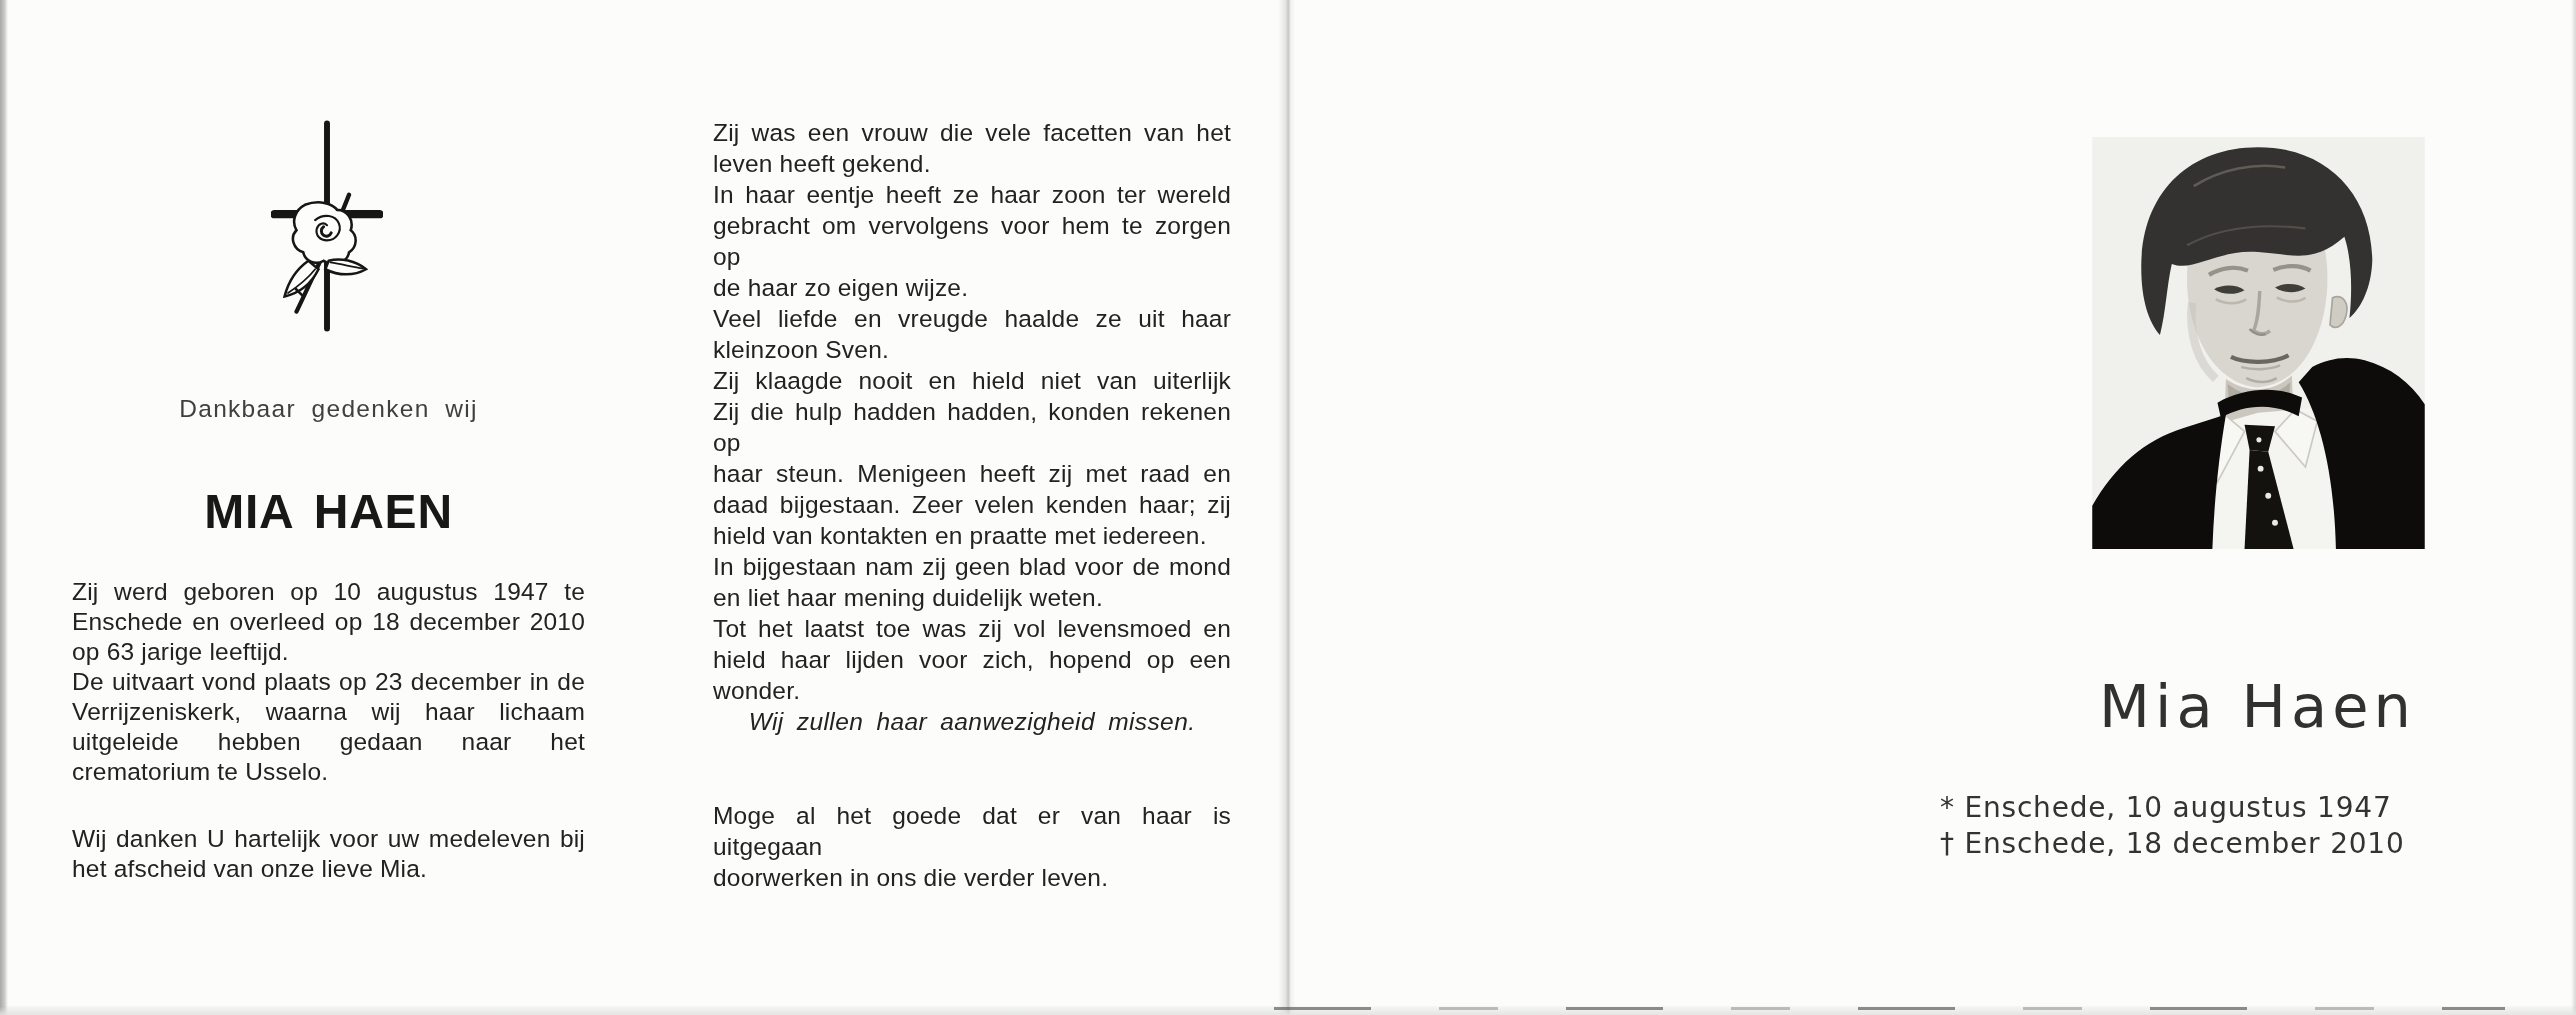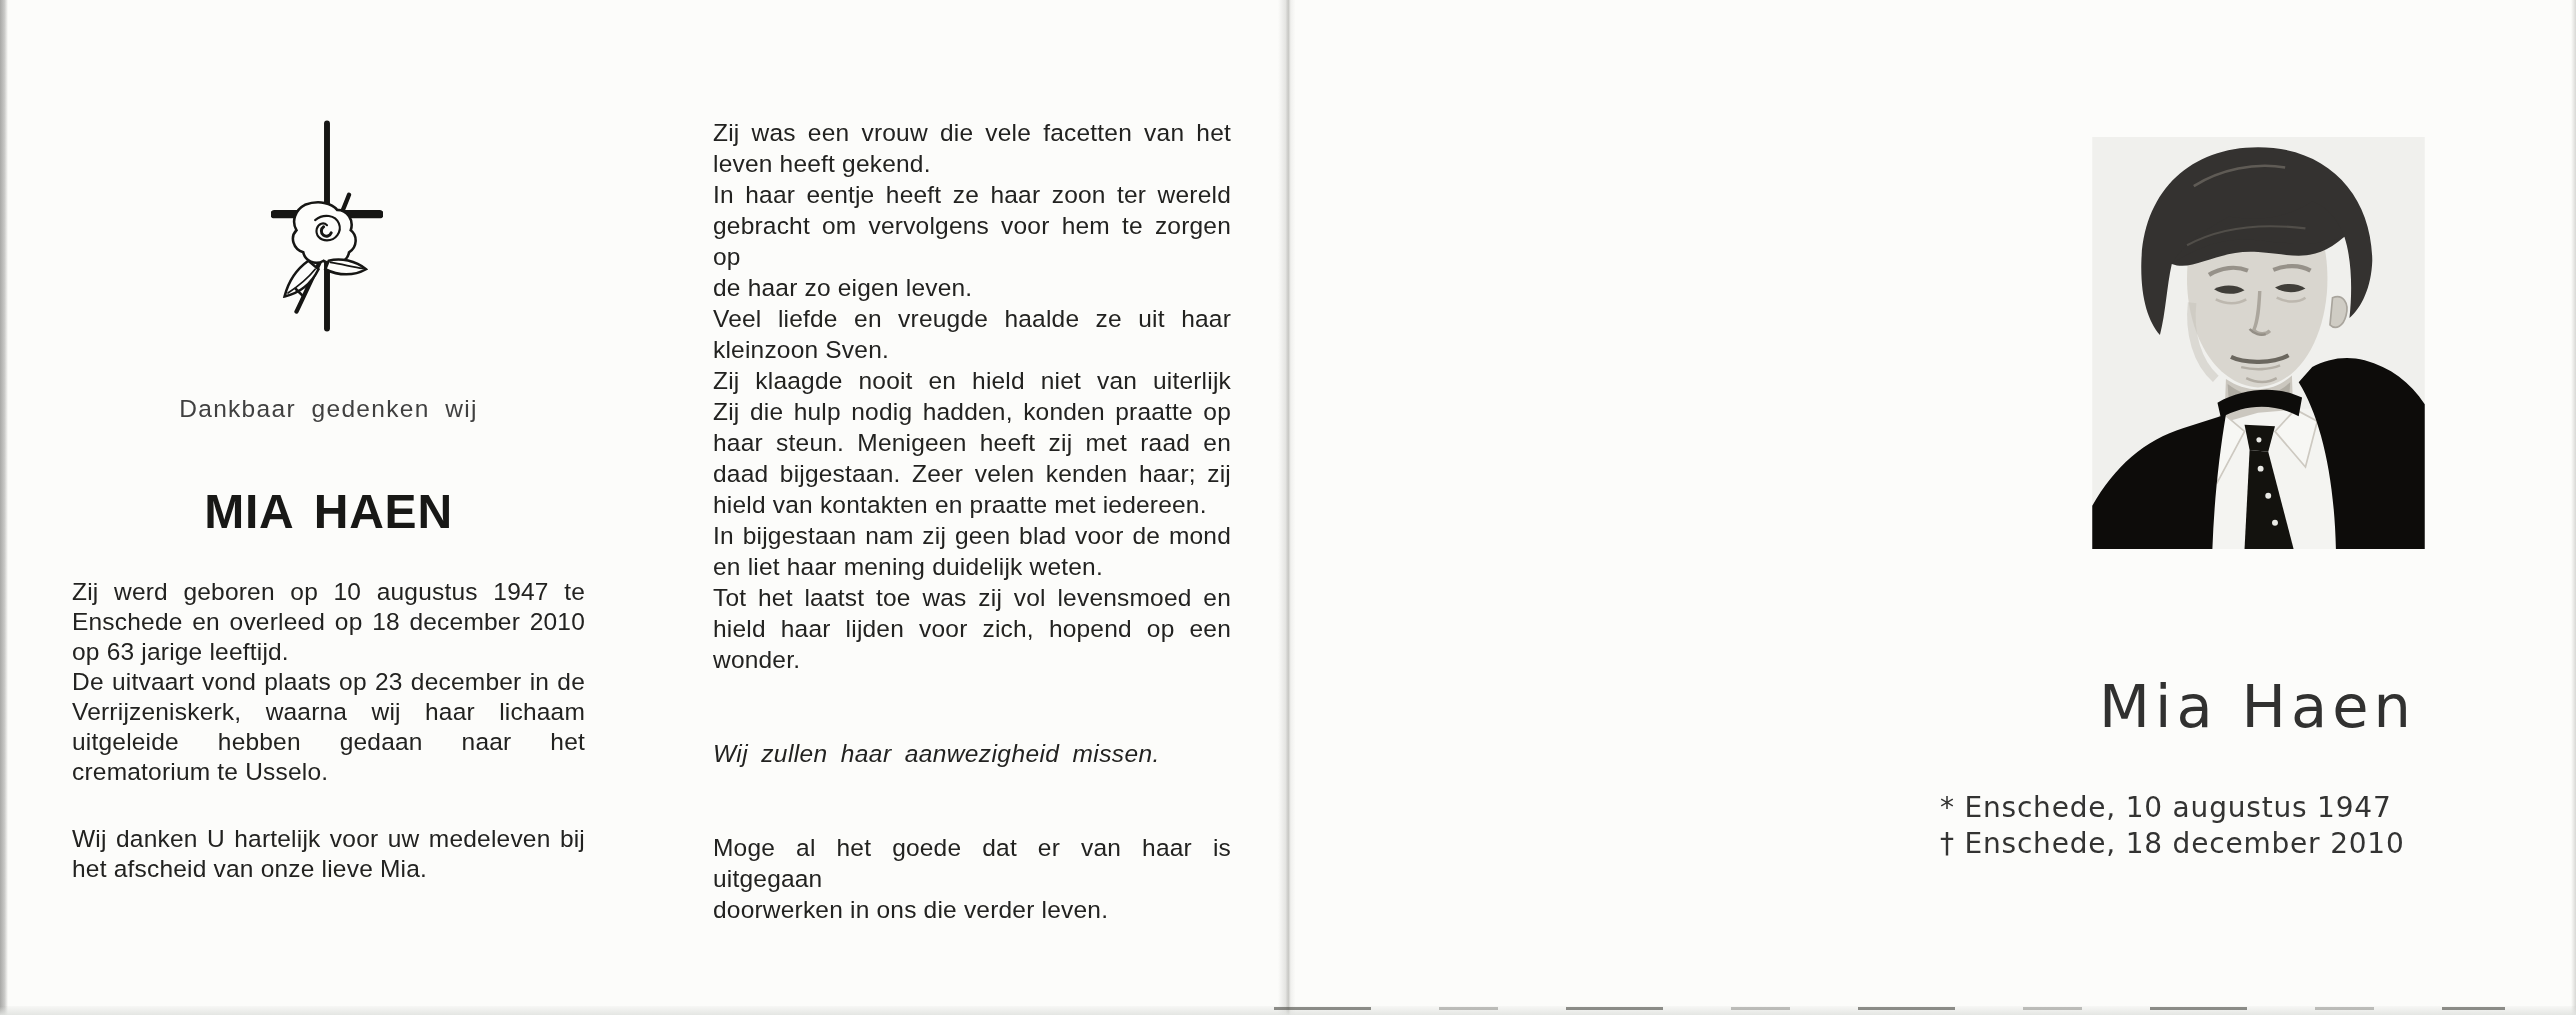--- a/index.html
+++ b/index.html
@@ -26,21 +26,21 @@
     text-align:center;font-size:24.5px;letter-spacing:1.3px;word-spacing:7.6px;color:#404040;}
   .big-name{position:absolute;left:72px;width:513px;top:484px;
     text-align:center;font-size:48px;font-weight:700;letter-spacing:0.8px;word-spacing:6.8px;color:#181816;}
   .body-copy{font-size:24.5px;line-height:30px;letter-spacing:0.2px;color:#222220;}
   .col-left{position:absolute;left:72px;width:513px;top:577px;}
   .col-mid{position:absolute;left:713px;width:518px;top:117px;line-height:31px;}
   .col-mid .ln{line-height:31px;}
   .just{text-align:justify;text-align-last:justify;}
   .para{margin:0;}
   .para-thanks{margin-top:37px;}
-  .missing-line{margin-top:63px;font-style:italic;letter-spacing:0.4px;word-spacing:6px;}
+  .missing-line{text-align:center;font-style:italic;letter-spacing:0.4px;word-spacing:6px;}
   .para-legacy{margin-top:63px;}
 
   
   .photo{position:absolute;left:2092px;top:137px;width:333px;height:412px;}
   .front-name{position:absolute;left:1940px;width:635px;top:672px;text-align:center;
     font-family:"DejaVu Sans",sans-serif;font-weight:400;font-size:59px;letter-spacing:5.1px;color:#313130;}
   .front-dates{position:absolute;left:1940px;width:635px;top:790px;text-align:left;
     font-family:"DejaVu Sans",sans-serif;font-size:28px;line-height:36px;letter-spacing:0.8px;color:#333332;}
 </style>
 </head>
@@ -87,31 +87,31 @@
   </div>
 
   <div class="col-mid body-copy">
     <div class="para">
         <div class="ln just">Zij was een vrouw die vele facetten van het</div>
         <div class="ln">leven heeft gekend.</div>
       </div>
     <div class="para">
         <div class="ln just">In haar eentje heeft ze haar zoon ter wereld</div>
         <div class="ln just">gebracht om vervolgens voor hem te zorgen op</div>
-        <div class="ln">de haar zo eigen leven.</div>
+        <div class="ln">de haar zo eigen wijze.</div>
       </div>
     <div class="para">
         <div class="ln just">Veel liefde en vreugde haalde ze uit haar</div>
         <div class="ln">kleinzoon Sven.</div>
       </div>
     <div class="para">
         <div class="ln just">Zij klaagde nooit en hield niet van uiterlijk</div>
       </div>
     <div class="para">
-        <div class="ln just">Zij die hulp nodig hadden, konden praatte op</div>
+        <div class="ln just">Zij die hulp hadden hadden, konden rekenen op</div>
         <div class="ln just">haar steun. Menigeen heeft zij met raad en</div>
         <div class="ln just">daad bijgestaan. Zeer velen kenden haar; zij</div>
         <div class="ln">hield van kontakten en praatte met iedereen.</div>
       </div>
     <div class="para">
         <div class="ln just">In bijgestaan nam zij geen blad voor de mond</div>
         <div class="ln">en liet haar mening duidelijk weten.</div>
       </div>
     <div class="para">
         <div class="ln just">Tot het laatst toe was zij vol levensmoed en</div>

